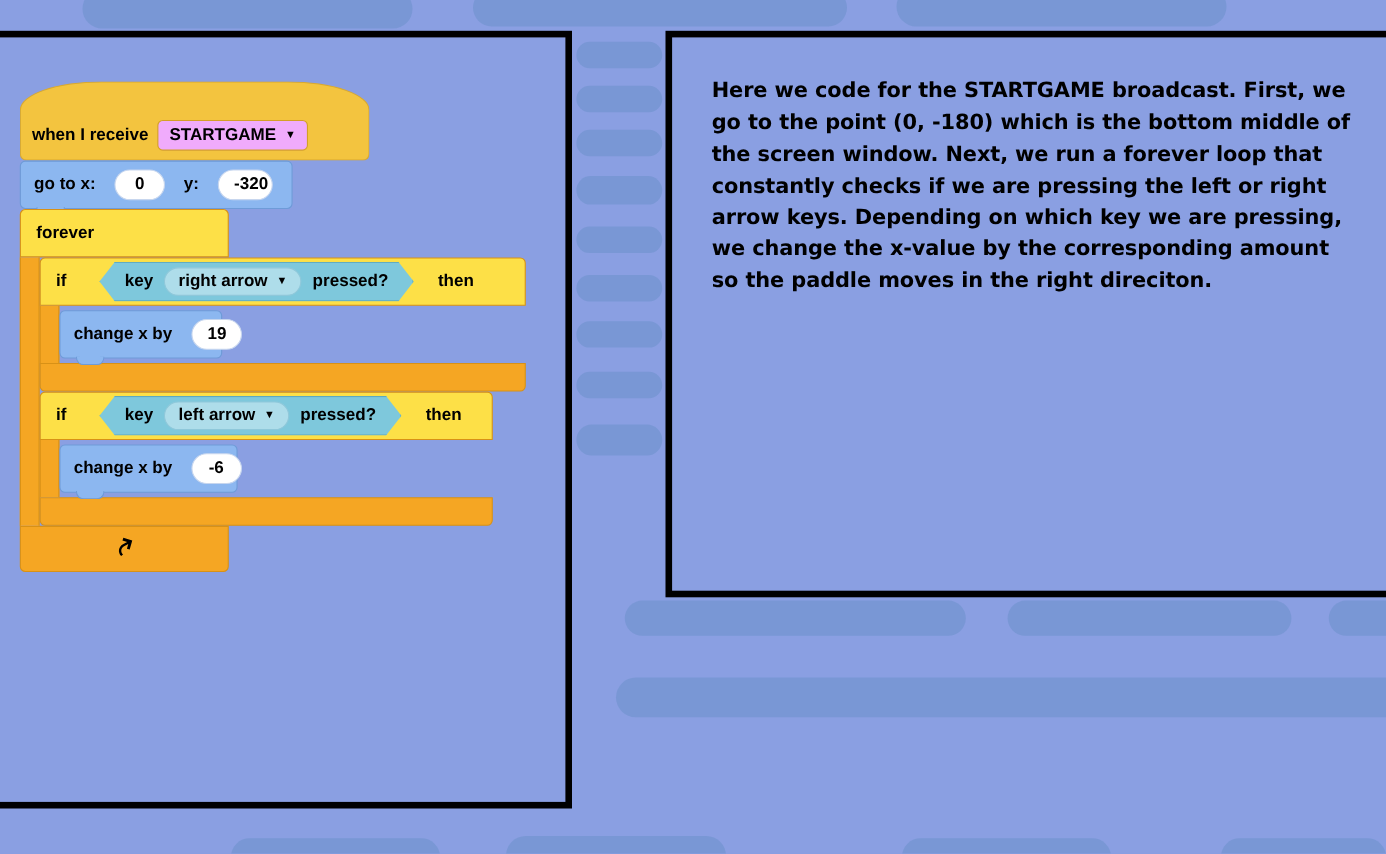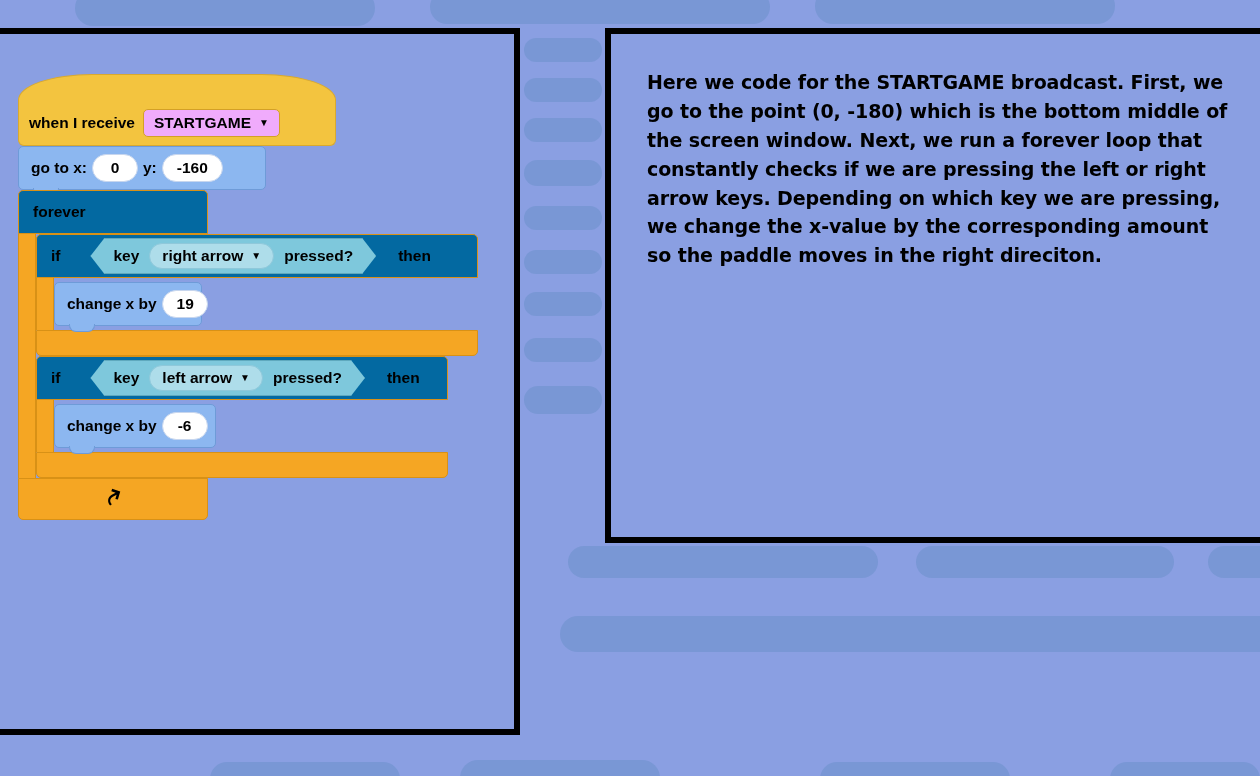--- a/index.html
+++ b/index.html
@@ -92,20 +92,21 @@
   }
   .caret { font-size: 10px; line-height: 1; }
 
   
   .blk-motion {
     background: #8CB7F0;
     border: 1px solid #6E9BD8;
     border-radius: 5px;
     padding: 0 12px;
     height: 44px;
+    gap: 12px;
   }
   .notch-bump {
     position: absolute;
     left: 14px;
     bottom: -7px;
     width: 26px;
     height: 8px;
     background: inherit;
     border-radius: 0 0 7px 7px;
     border: 1px solid #6E9BD8;
@@ -121,21 +122,21 @@
     font-size: 15.5px;
     font-weight: bold;
     color: #000;
     min-width: 16px;
     text-align: center;
     line-height: 1;
   }
 
   
   .ctrl-head {
-    background: #0369a1;
+    background: #fde047;
     border: 1px solid #D89116;
     border-radius: 5px 5px 0 0;
     padding: 0 14px;
     height: 44px;
     box-sizing: border-box;
     display: flex;
     align-items: center;
     font-size: 15.5px;
     font-weight: bold;
   }
@@ -242,21 +243,21 @@
           <span>STARTGAME</span>
           <span class="caret">▼</span>
         </span>
       </div>
     </div>
 
     <div class="blk blk-motion" style="width:248px; margin-top:0;">
       <span class="blk-label">go to x:</span>
       <span class="oval-input">0</span>
       <span class="blk-label">y:</span>
-      <span class="oval-input">-160</span>
+      <span class="oval-input">-320</span>
       <span class="notch-bump"></span>
     </div>
 
     <div style="position:relative;">
       <div class="ctrl-head" style="width:190px;">
         <span class="blk-label">forever</span>
       </div>
 
       <div style="display:flex;justify-content:space-between;">
         <div class="ctrl-spine"></div>

